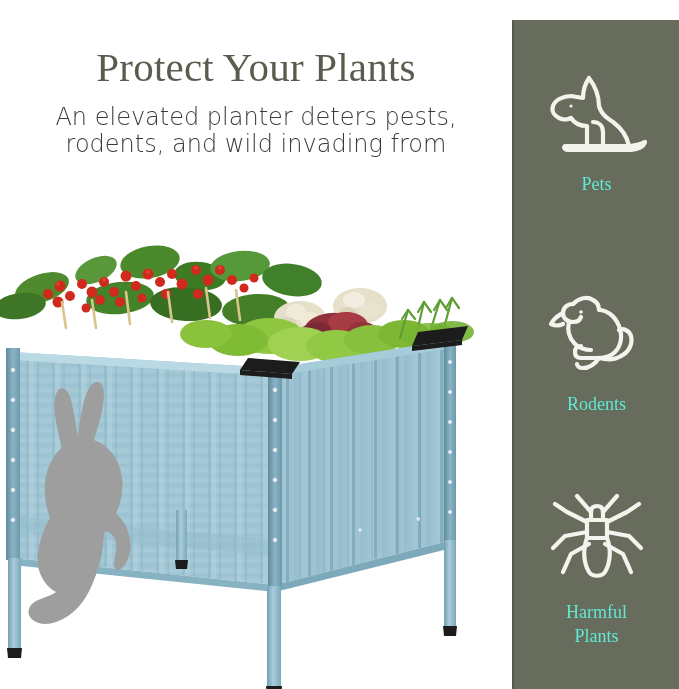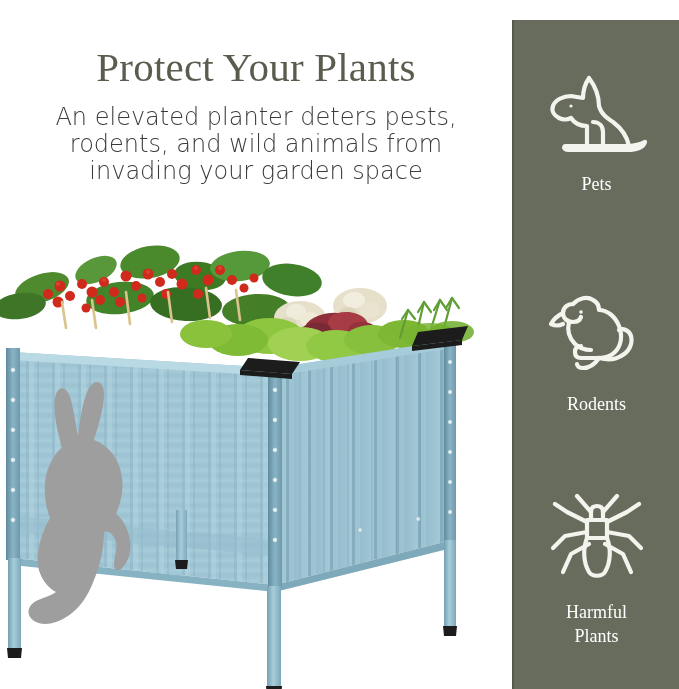--- a/index.html
+++ b/index.html
@@ -79,39 +79,38 @@
     width: 165px;
     display: flex;
     justify-content: center;
     align-items: flex-end;
   }
   .feature-label {
     margin-top: 12px;
     font-family: "Liberation Serif", "DejaVu Serif", serif;
     font-size: 18px;
     line-height: 24px;
-    color: #ffffff;
+    color: #5eead4;
   }
   #feature-pets     { top: 48px; }
   #feature-rodents  { top: 270px; }
   #feature-insects  { top: 472px; }
 </style>
 </head>
 <body>
 
 <div id="page">
 
   <div id="left-panel">
 
     <div id="headline">Protect Your Plants</div>
 
     <div id="subtitle">
       <div>An elevated planter deters pests,</div>
-      <div>rodents, and wild animals from</div>
-      <div>invading your garden space</div>
+      <div>rodents, and wild invading from</div>
     </div>
 
     <div id="planter-figure">
       <svg width="512" height="469" viewBox="0 0 512 469" xmlns="http://www.w3.org/2000/svg">
         <defs>
           <linearGradient id="panelFront" x1="0" y1="0" x2="0" y2="1">
             <stop offset="0" stop-color="#a9cdd9"></stop>
             <stop offset="0.5" stop-color="#9cc2d1"></stop>
             <stop offset="1" stop-color="#a5cad8"></stop>
           </linearGradient>

